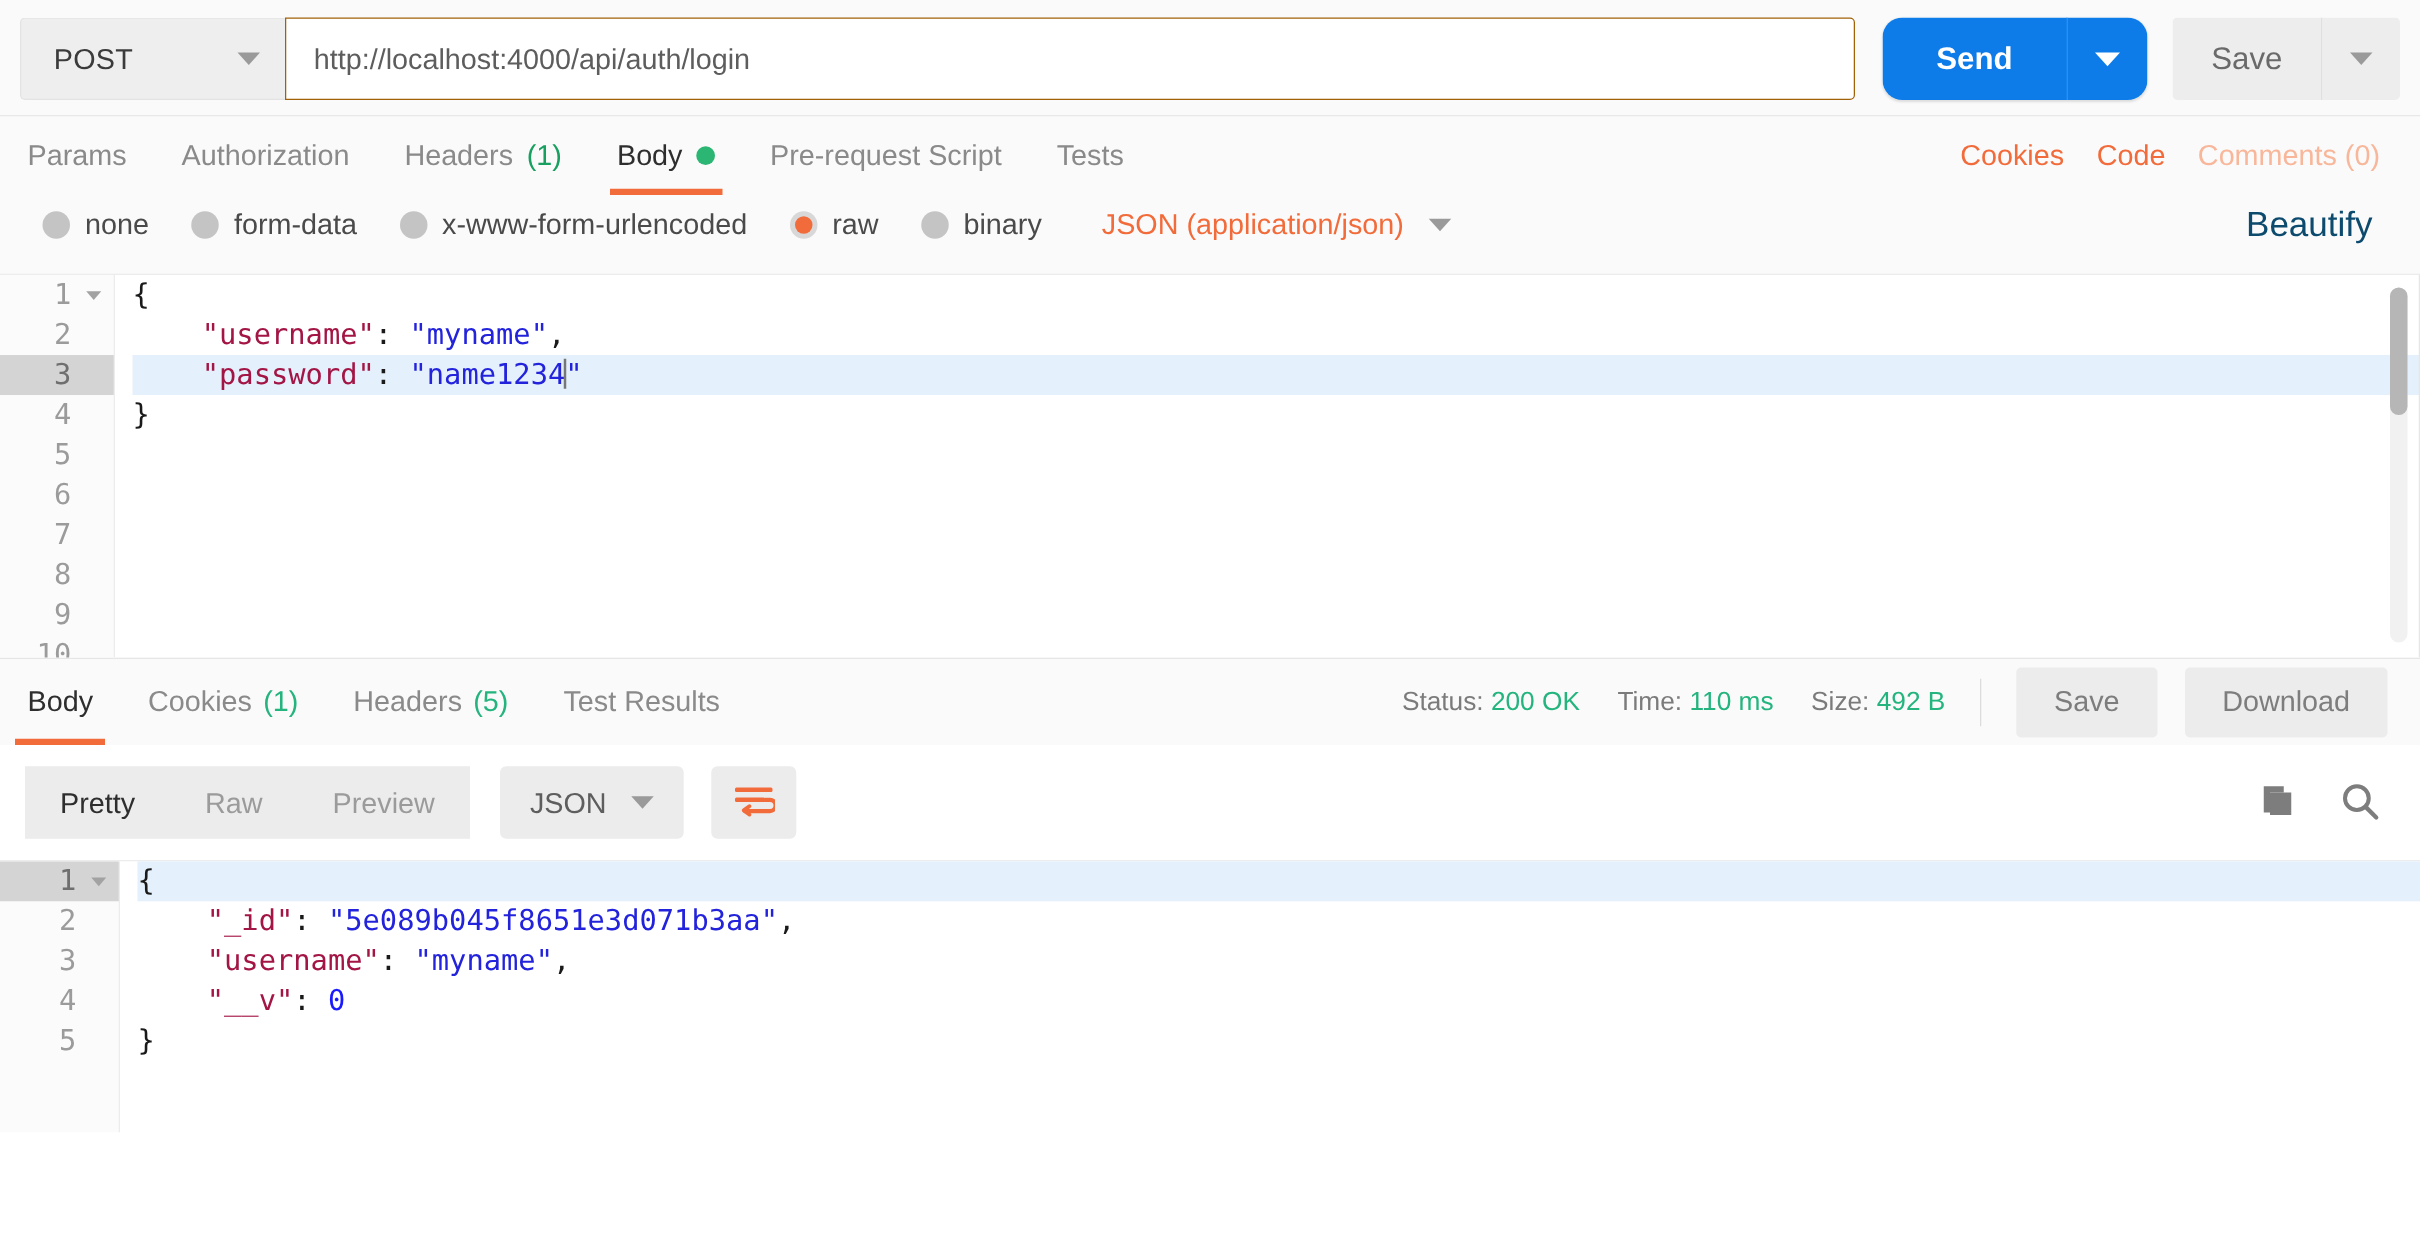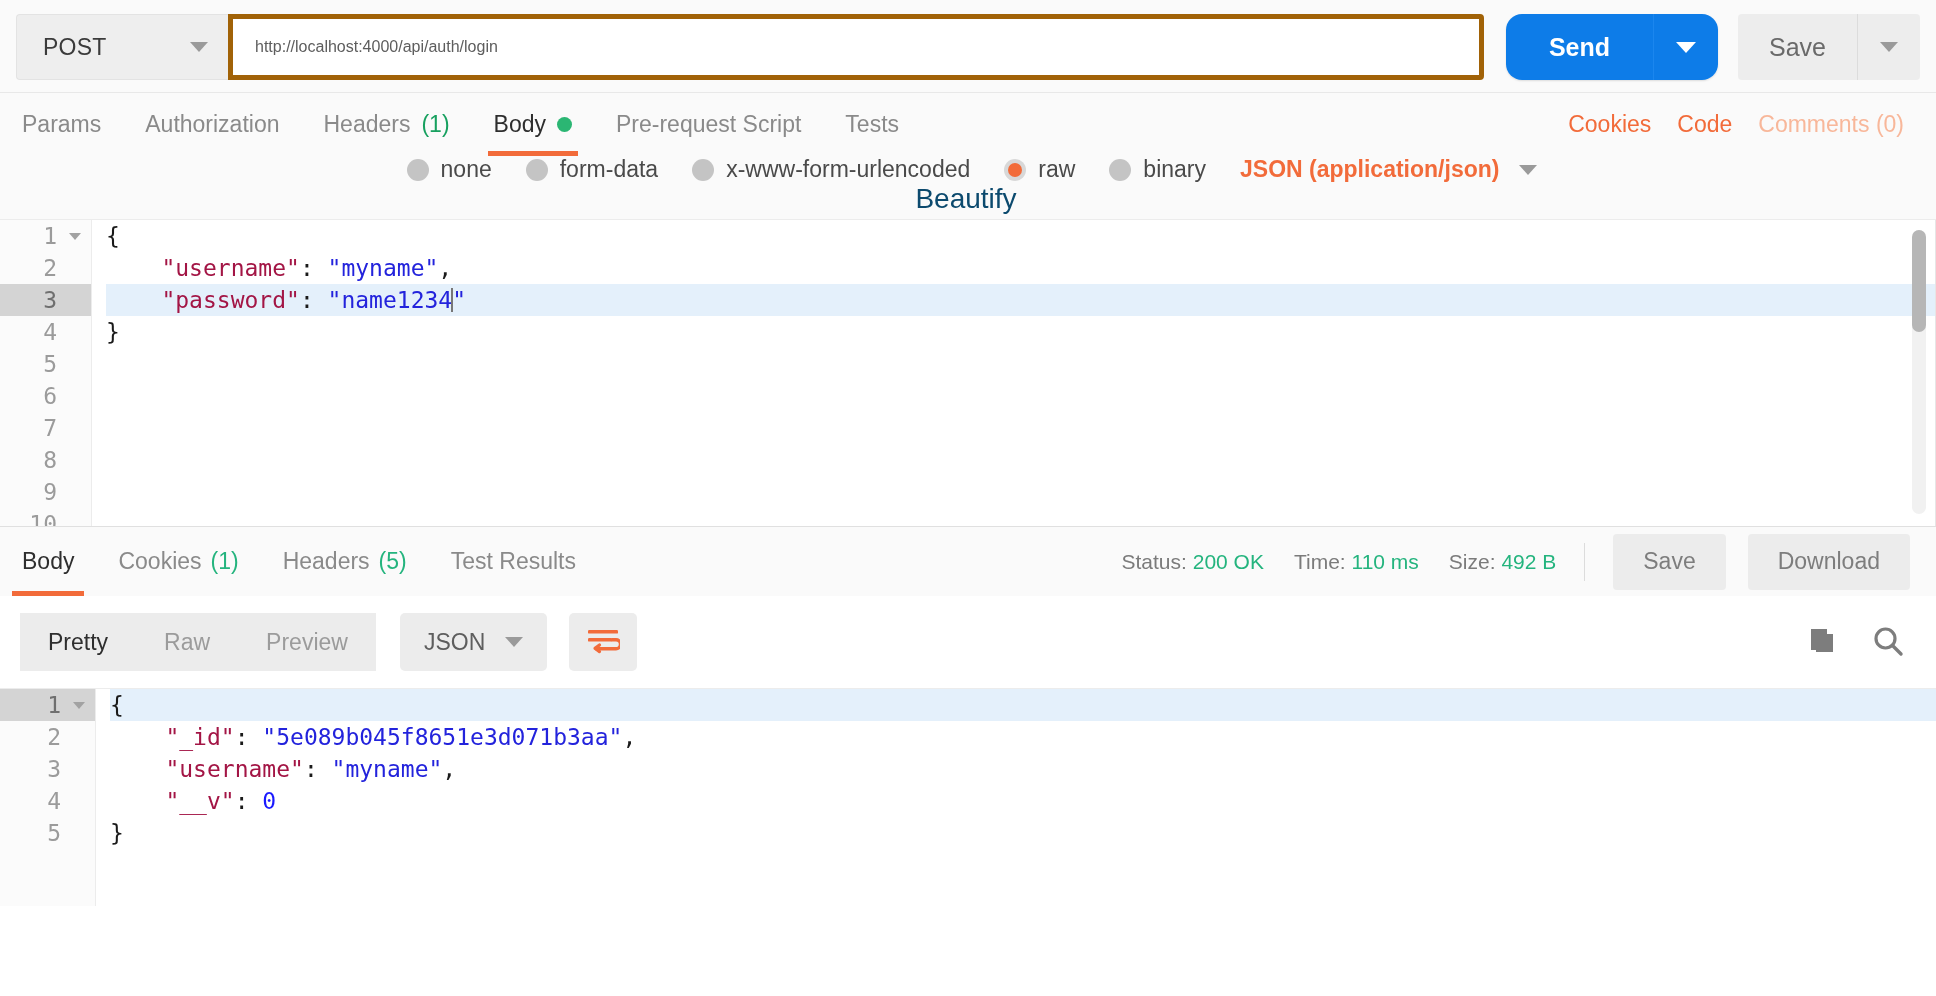--- a/index.html
+++ b/index.html
@@ -31,25 +31,25 @@
   .method-select .mlabel { font-size: 23px; color: #3b3b3b; letter-spacing: .2px; }
   .caret-down {
     width: 0; height: 0;
     border-left: 9px solid transparent;
     border-right: 9px solid transparent;
     border-top: 10px solid #9a9a9a;
   }
   .url-input {
     flex: 1; height: 66px;
     background: #fff;
-    border: 5px solid #a16207;
+    border: 1px solid #a16207;
     border-radius: 0 4px 4px 0;
     display: flex; align-items: center;
     padding: 0 22px;
-    font-size: 16px; color: #5d5d5d;
+    font-size: 23px; color: #5d5d5d;
     overflow: hidden; white-space: nowrap;
   }
   .send-group {
     display: flex; margin-left: 22px;
     border-radius: 16px; overflow: hidden;
     box-shadow: 0 1px 2px rgba(0,0,0,.12);
   }
   .send-btn {
     background: #0d7ce8; color: #fff;
     width: 148px; height: 66px;
@@ -122,21 +122,20 @@
   .link-orange-faded { color: #f8b79a; cursor: pointer; }
 
   
   .bodytype-row {
     display: flex; align-items: center;
     height: 64px;
     padding: 0 26px 16px 34px;
     background: #fafafa;
     border-bottom: 1px solid #ececec;
     justify-content: space-between;
-    flex-direction: column;
   }
   .bt-left { display: flex; align-items: center; }
   .radio-item {
     display: flex; align-items: center; gap: 12px;
     margin-right: 34px;
     font-size: 23px; color: #4a4a4a;
     cursor: pointer;
   }
   .radio {
     width: 22px; height: 22px; border-radius: 50%;
@@ -144,21 +143,21 @@
     display: flex; align-items: center; justify-content: center;
     flex: none;
   }
   .radio.checked { background: #d8d8d8; }
   .radio.checked::after {
     content: ""; width: 14px; height: 14px; border-radius: 50%;
     background: #f26b3a;
   }
   .json-type {
     display: flex; align-items: center; gap: 20px;
-    cursor: pointer; font-weight: bold;
+    margin-left: 14px; cursor: pointer;
   }
   .json-type .jt-label { font-size: 23px; color: #f26b3a; }
   .beautify { font-size: 28px; color: #0c4a6e; cursor: pointer; padding-right: 12px; }
 
   
   .req-editor {
     position: relative;
     height: 306px;
     background: #fff;
     overflow: hidden;

